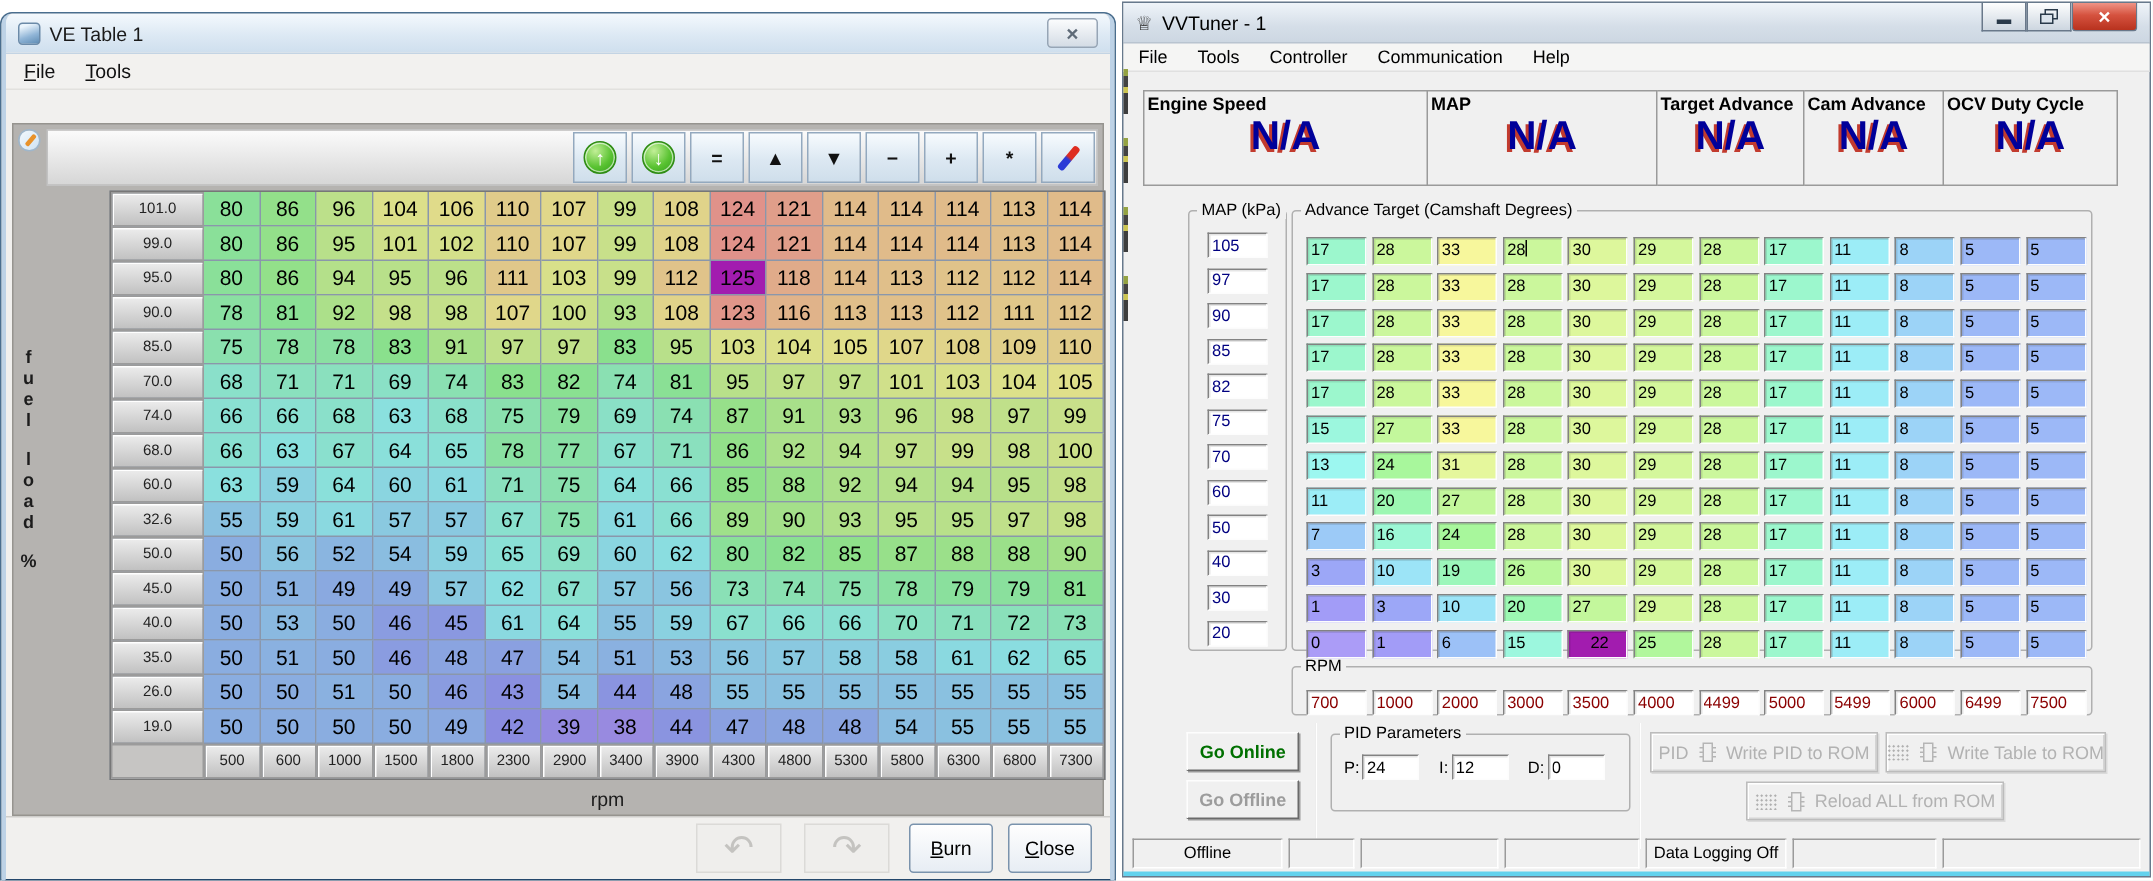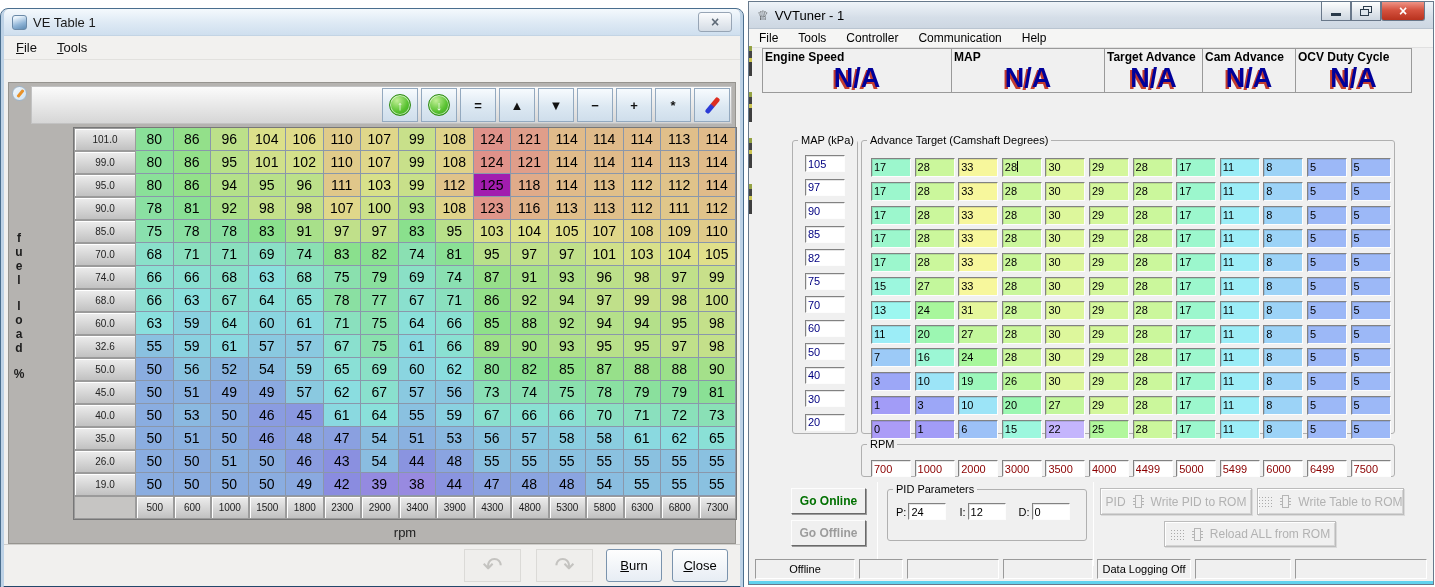--- a/index.html
+++ b/index.html
@@ -78,21 +78,21 @@
   .vv-appicon{font-size:13px;color:#333;line-height:1;}
   .vv-winbtns{position:absolute;right:8px;top:0;display:flex;}
   .wbtn{width:30px;height:19px;display:flex;align-items:center;justify-content:center;
     background:linear-gradient(#fdfefe,#cdd6e0);border:1px solid #69788a;border-top:none;cursor:default;}
   .wbtn svg{display:block;}
   .wbtn-close{width:44px;background:linear-gradient(#ef9486,#d5523f 45%,#b8321e);
     color:#fff;font-weight:bold;font-size:14px;border-radius:0 0 3px 3px;}
   .vv-menubar{display:flex;background:#f5f5f4;border-bottom:1px solid #e0e0e0;font-size:12px;color:#000;}
   .mitem{padding:2px 10px;cursor:default;}
   #vv-gauges{position:absolute;left:13px;top:46px;height:55px;display:flex;}
-  .gauge{border:1px solid #9a9a9a;border-left:none;height:45px;overflow:hidden;}
+  .gauge{border:1px solid #9a9a9a;border-left:none;height:64px;overflow:hidden;margin-top:12px;}
   .gauge:first-child{border-left:1px solid #9a9a9a;}
   .glabel{font-size:12px;font-weight:bold;color:#000;padding:1px 2px;white-space:nowrap;}
   .gvalue{text-align:center;font-size:27px;font-weight:bold;line-height:1;
     color:var(--na-text,#00009a);text-shadow:-2px 2px 0 var(--na-shadow,#c23b2e);}
   .vv-body{position:absolute;left:0;right:0;top:107px;bottom:25px;}
   .grp{position:absolute;border:1px solid #b0b0b0;border-radius:3px;}
   .grp legend{font-size:11px;color:#000;margin-left:5px;padding:0 3px;white-space:nowrap;}
   #map-grp{left:43px;top:25px;width:64px;height:300px;}
   #map-inputs{padding-top:9px;display:flex;flex-direction:column;align-items:center;gap:6.5px;}
   #adv-grp{left:112px;top:25px;width:534px;height:300px;}
@@ -685,21 +685,21 @@
           <div class="sunken cellv" style="background: rgb(203, 247, 156);">28</div>
           <div class="sunken cellv" style="background: rgb(156, 247, 205);">17</div>
           <div class="sunken cellv" style="background: rgb(156, 237, 247);">11</div>
           <div class="sunken cellv" style="background: rgb(156, 211, 247);">8</div>
           <div class="sunken cellv" style="background: rgb(156, 184, 247);">5</div>
           <div class="sunken cellv" style="background: rgb(156, 184, 247);">5</div>
           <div class="sunken cellv" style="background: rgb(171, 156, 247);">0</div>
           <div class="sunken cellv" style="background: rgb(162, 156, 247);">1</div>
           <div class="sunken cellv" style="background: rgb(156, 193, 247);">6</div>
           <div class="sunken cellv" style="background: rgb(156, 247, 222);">15</div>
-          <div class="sunken cellv" style="background: #c4b5fd;">22</div>
+          <div class="sunken cellv" style="background: #a21caf; text-align: center;">22</div>
           <div class="sunken cellv" style="background: rgb(177, 247, 156);">25</div>
           <div class="sunken cellv" style="background: rgb(203, 247, 156);">28</div>
           <div class="sunken cellv" style="background: rgb(156, 247, 205);">17</div>
           <div class="sunken cellv" style="background: rgb(156, 237, 247);">11</div>
           <div class="sunken cellv" style="background: rgb(156, 211, 247);">8</div>
           <div class="sunken cellv" style="background: rgb(156, 184, 247);">5</div>
           <div class="sunken cellv" style="background: rgb(156, 184, 247);">5</div>
         </div>
     </fieldset>
     <fieldset class="grp" id="rpm-grp">

